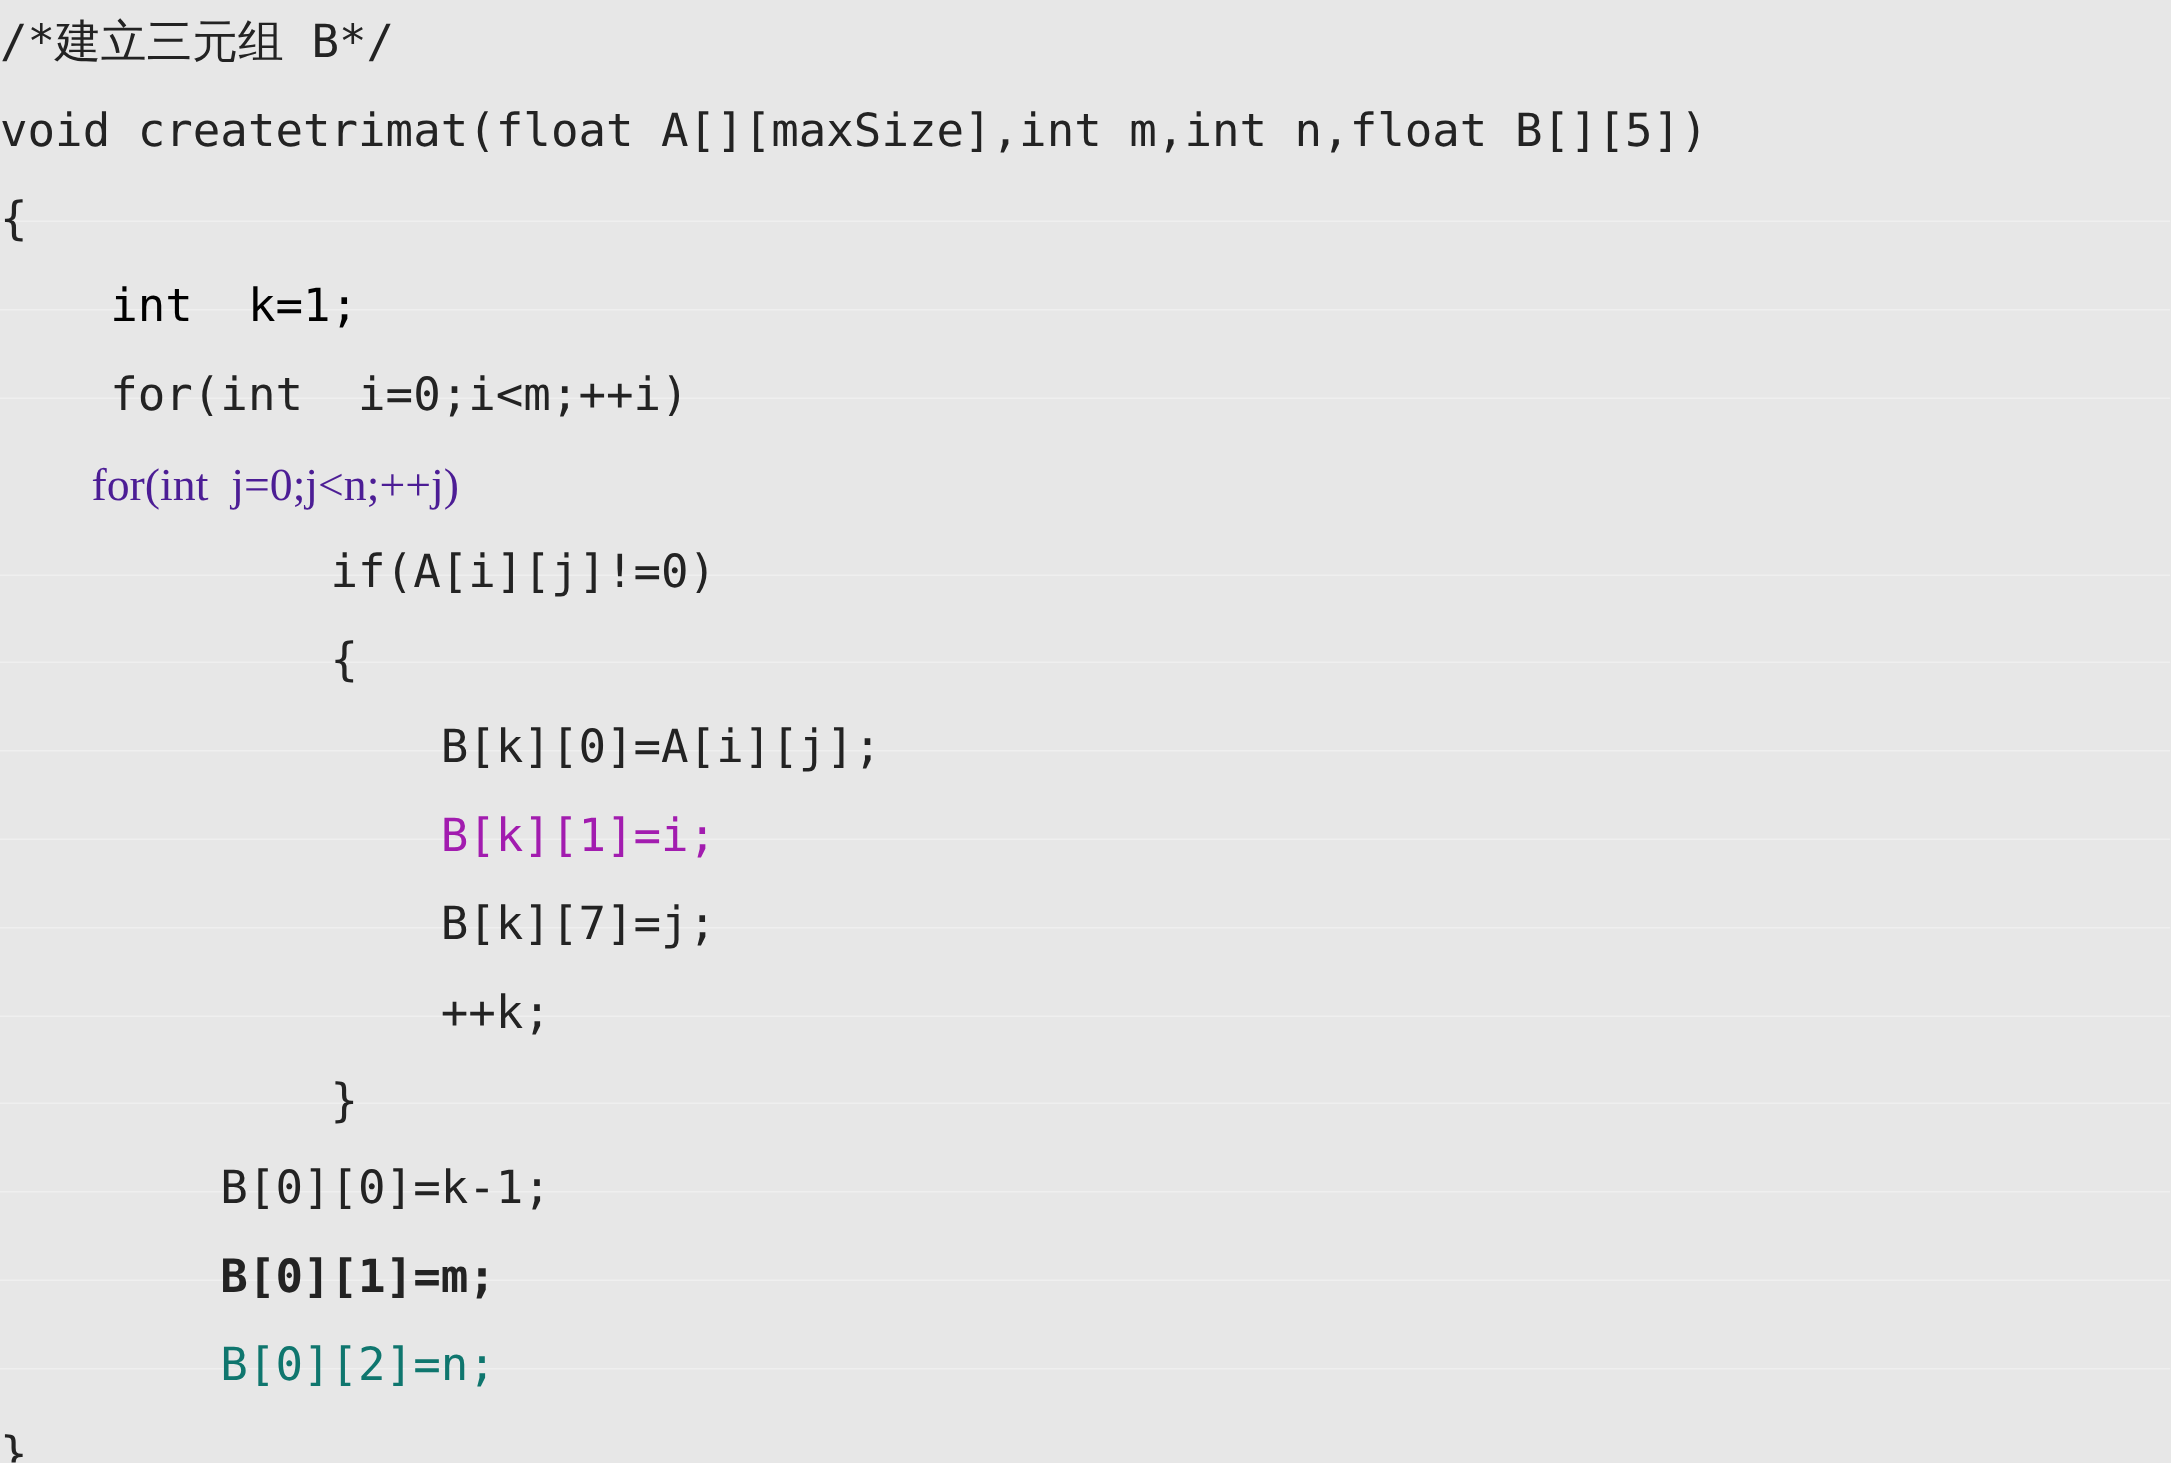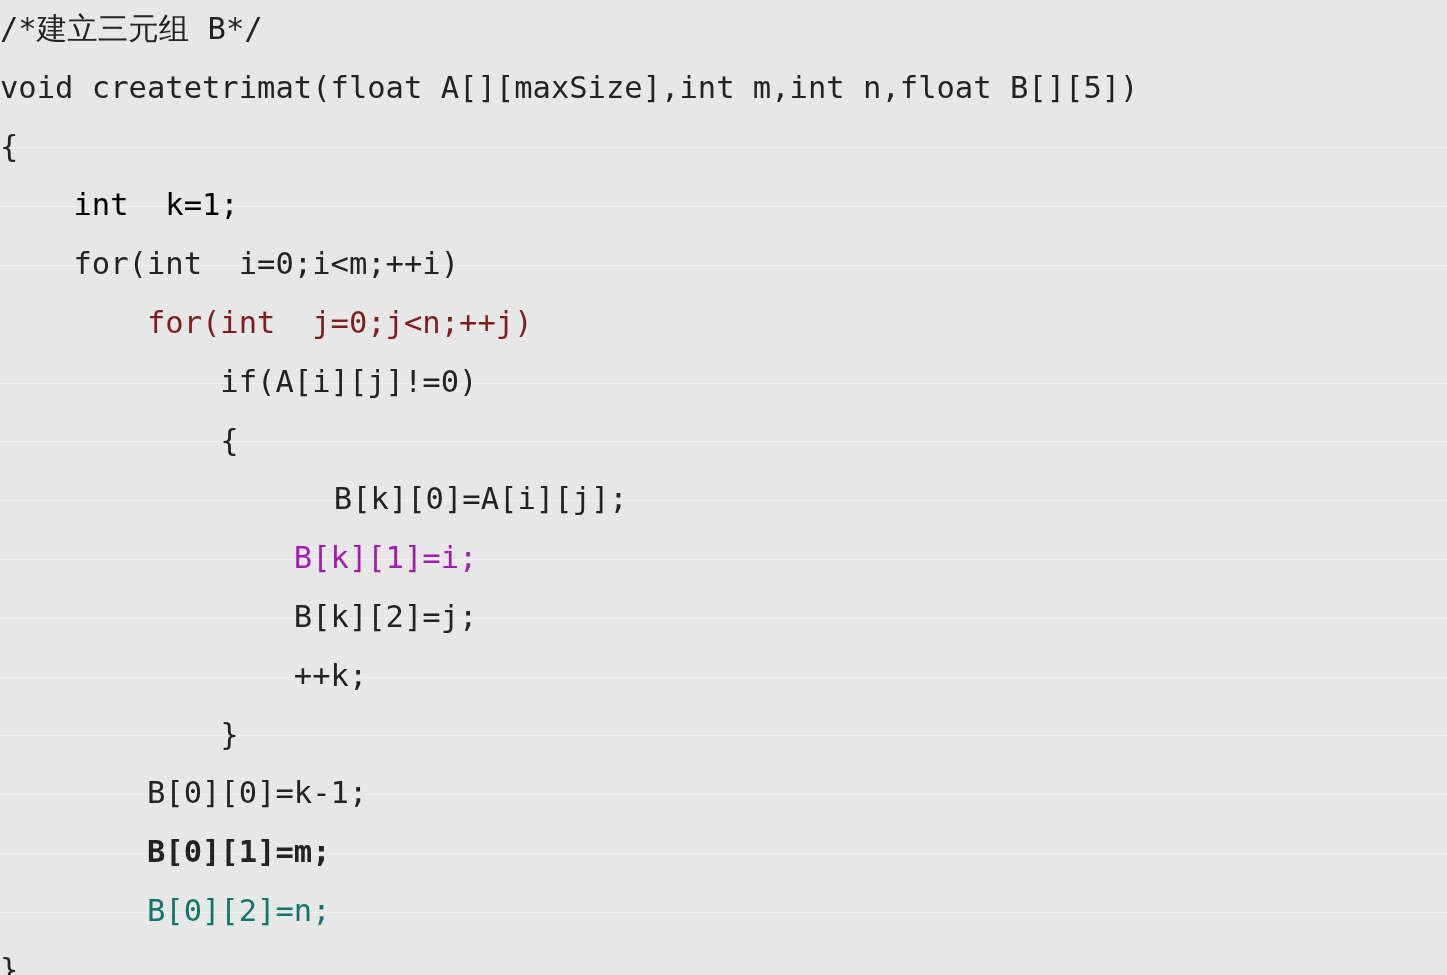--- a/index.html
+++ b/index.html
@@ -64,26 +64,26 @@
       <div class="band" style="top: 853px;"></div>
       <div class="band" style="top: 912px;"></div>
     </div>
 
   <div id="code-lines">
       <div class="code-line" style="color: rgb(35, 35, 35);">/*建立三元组 B*/</div>
       <div class="code-line" style="color: rgb(35, 35, 35);">void createtrimat(float A[][maxSize],int m,int n,float B[][5])</div>
       <div class="code-line" style="color: rgb(35, 35, 35);">{</div>
       <div class="code-line" style="color: #000000;">    int  k=1;</div>
       <div class="code-line" style="color: rgb(35, 35, 35);">    for(int  i=0;i&lt;m;++i)</div>
-      <div class="code-line" style="color: #7f1d1d;">        for(int  j=0;j&lt;n;++j)</div>
+      <div class="code-line" style="color: #4c1d95; font-family: Liberation Serif, serif;">        for(int  j=0;j&lt;n;++j)</div>
       <div class="code-line" style="color: rgb(35, 35, 35);">            if(A[i][j]!=0)</div>
       <div class="code-line" style="color: rgb(35, 35, 35);">            {</div>
-      <div class="code-line" style="color: rgb(35, 35, 35); padding-left: 40px;">                B[k][0]=A[i][j];</div>
+      <div class="code-line" style="color: rgb(35, 35, 35);">                B[k][0]=A[i][j];</div>
       <div class="code-line" style="color: #a21caf;">                B[k][1]=i;</div>
-      <div class="code-line" style="color: rgb(35, 35, 35);">                B[k][2]=j;</div>
+      <div class="code-line" style="color: rgb(35, 35, 35);">                B[k][7]=j;</div>
       <div class="code-line" style="color: rgb(35, 35, 35);">                ++k;</div>
       <div class="code-line" style="color: rgb(35, 35, 35);">            }</div>
       <div class="code-line" style="color: rgb(35, 35, 35);">        B[0][0]=k-1;</div>
       <div class="code-line" style="color: rgb(35, 35, 35); font-weight: bold;">        B[0][1]=m;</div>
       <div class="code-line" style="color: #0f766e;">        B[0][2]=n;</div>
       <div class="code-line" style="color: rgb(35, 35, 35);">}</div>
     </div>
 
 </div>
 

